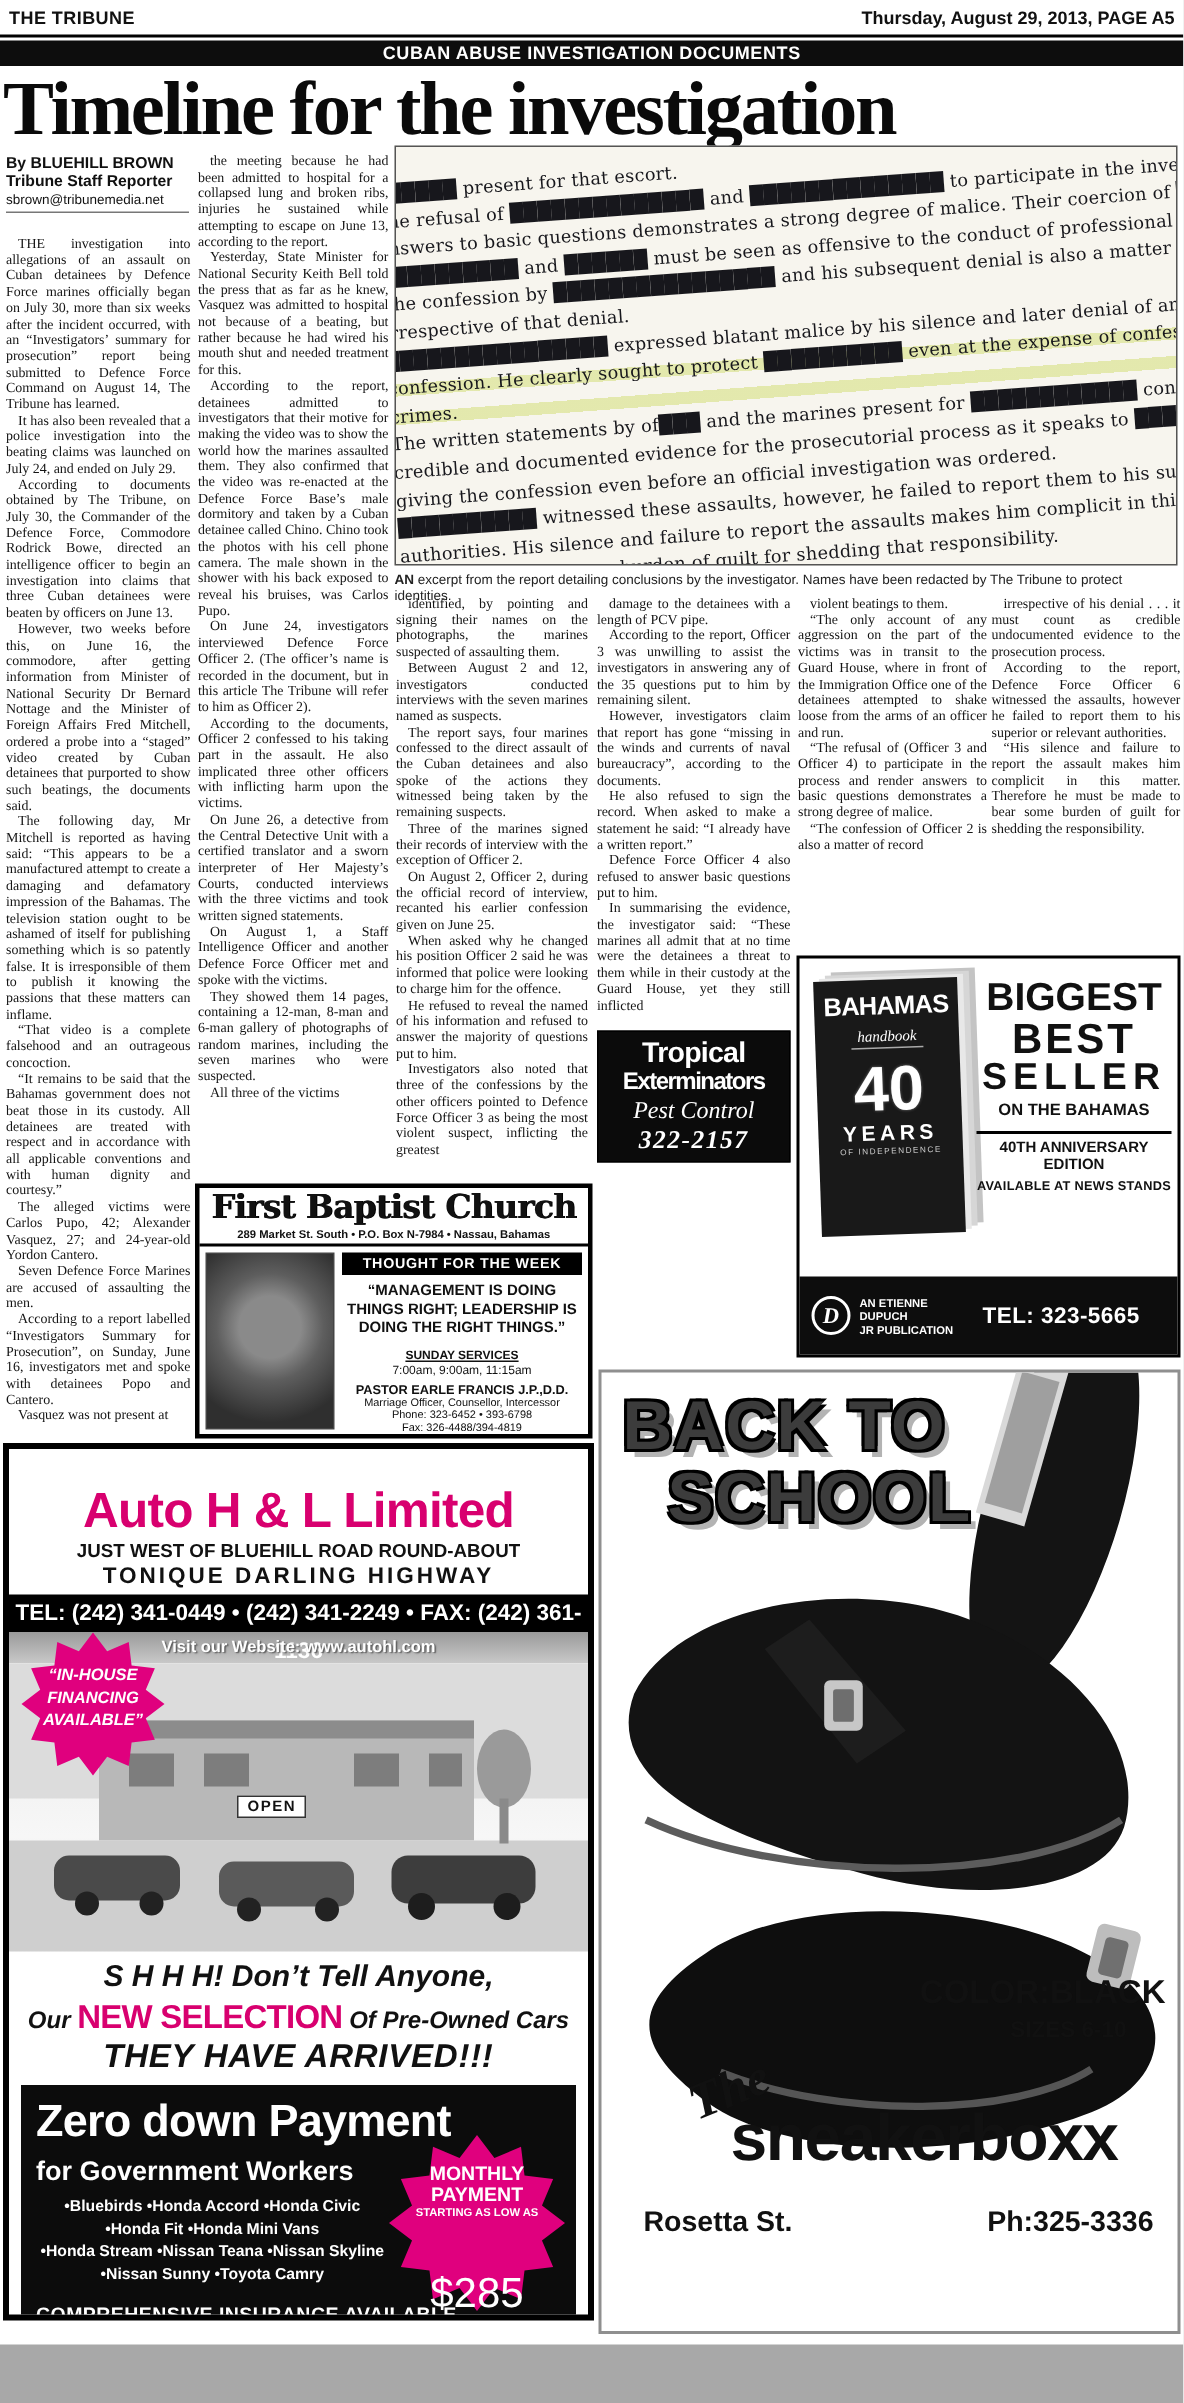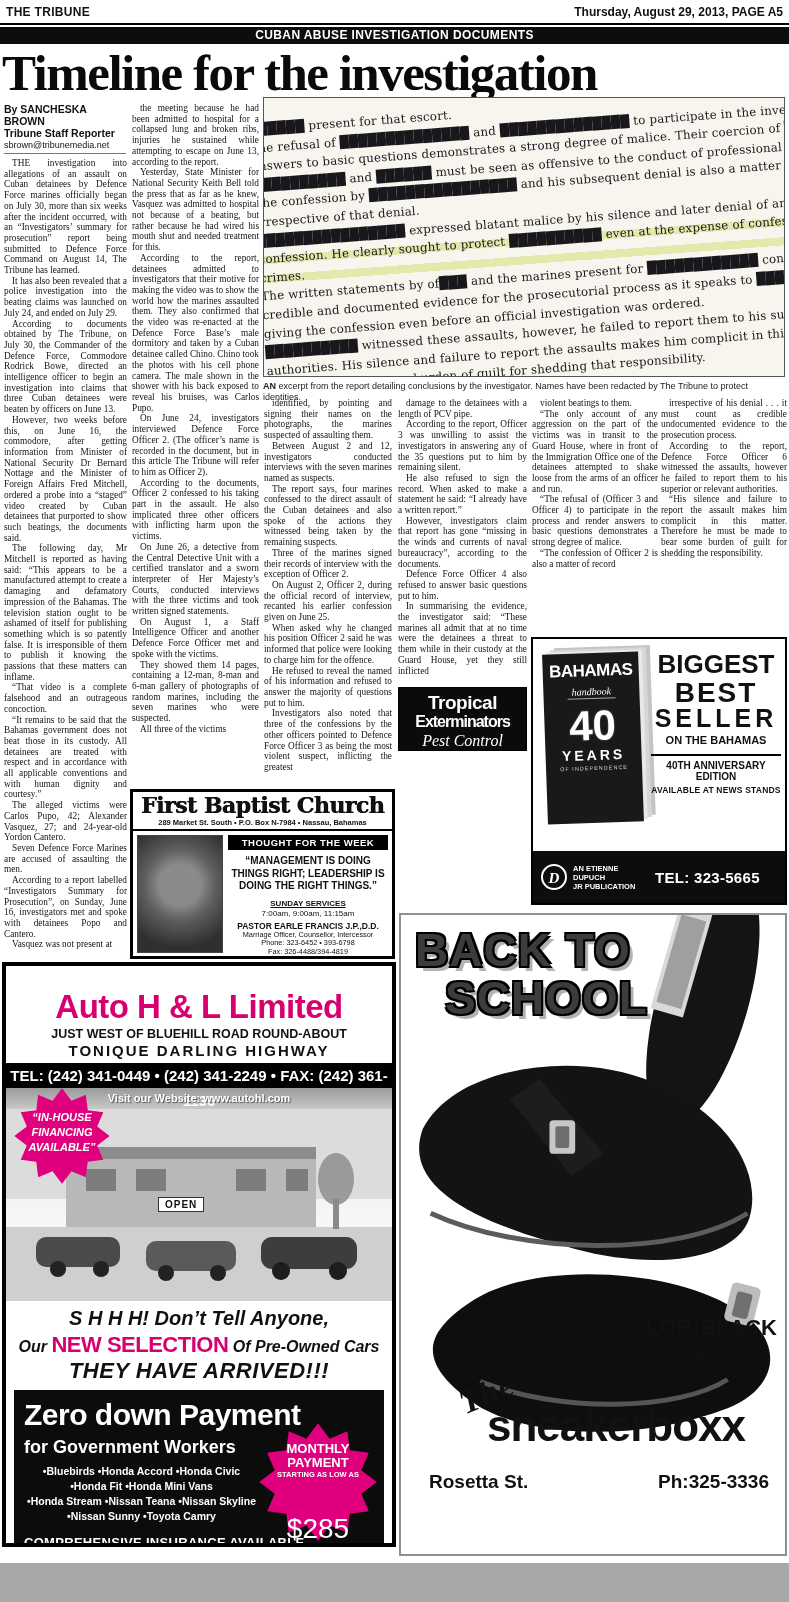--- a/index.html
+++ b/index.html
@@ -36,21 +36,21 @@
                border:1px solid #555; overflow:hidden; }
   .doc-lines { position:absolute; left:-6px; top:4px; width:560px; transform:rotate(-4.2deg);
                font-family:"DejaVu Serif","Liberation Serif",serif; font-size:11.8px; color:#17171c; }
   .doc-lines p { margin:0 0 4.6px 0; white-space:nowrap; letter-spacing:.2px; }
   .doc-lines p:nth-child(8), .doc-lines p:nth-child(9) {
     background:linear-gradient(transparent 30%, rgba(214,224,130,.6) 30%, rgba(214,224,130,.6) 88%, transparent 88%); }
   .doc-caption { position:absolute; left:263px; top:381px; width:522px; font-size:9px; color:#222; line-height:11px; }
   .doc-caption .lead { font-weight:bold; }
 
   
-  .tropical { position:absolute; left:398px; top:687px; width:129px; height:64px; background:#0b0b0b;
+  .tropical { position:absolute; left:398px; top:687px; width:129px; height:88px; background:#0b0b0b;
               color:#fff; text-align:center; padding-top:5px; border:1px solid #000; }
   .tropical .t1 { font-size:19px; font-weight:900; letter-spacing:-.5px; line-height:20px; }
   .tropical .t2 { font-size:16px; font-weight:900; letter-spacing:-1px; line-height:18px; }
   .tropical .t3 { font-family:"Liberation Serif",serif; font-style:italic; font-size:16px; line-height:19px; }
   .tropical .t4 { font-family:"Liberation Serif",serif; font-style:italic; font-weight:bold; font-size:17px; letter-spacing:1px; }
 
   
   .bahamas { position:absolute; left:531px; top:637px; width:256px; height:268px; border:2px solid #000; background:#fff; }
   .book { position:absolute; left:12px; top:14px; width:96px; height:170px; background:#191919; color:#fff;
           transform:rotate(-2deg); box-shadow:4px -2px 0 #e8e8e8, 8px -4px 0 #d6d6d6, 12px -6px 0 #c4c4c4; text-align:center; }
@@ -143,21 +143,21 @@
 
   <div class="masthead">
     <span class="paper">THE TRIBUNE</span>
     <span class="date">Thursday, August 29, 2013, PAGE A5</span>
   </div>
   <div class="mast-rule"></div>
   <div class="banner">CUBAN ABUSE INVESTIGATION DOCUMENTS</div>
   <h1 class="headline">Timeline for the investigation</h1>
 
   <div class="byline">
-    <div class="b1">By SANCHESKA BROWN</div>
+    <div class="b1">By BLUEHILL BROWN</div>
     <div class="b1">Tribune Staff Reporter</div>
     <div class="b3">sbrown@tribunemedia.net</div>
   </div>
 
   <div class="news c1">
       <p>THE investigation into allegations of an assault on Cuban detainees by Defence Force marines officially began on July 30, more than six weeks after the incident occurred, with an “Investigators’ summary for prosecution” report being submitted to Defence Force Command on August 14, The Tribune has learned.</p>
       <p>It has also been revealed that a police investigation into the beating claims was launched on July 24, and ended on July 29.</p>
       <p>According to documents obtained by The Tribune, on July 30, the Commander of the Defence Force, Commodore Rodrick Bowe, directed an intelligence officer to begin an investigation into claims that three Cuban detainees were beaten by officers on June 13.</p>
       <p>However, two weeks before this, on June 16, the commodore, after getting information from Minister of National Security Dr Bernard Nottage and the Minister of Foreign Affairs Fred Mitchell, ordered a probe into a “staged” video created by Cuban detainees that purported to show such beatings, the documents said.</p>
       <p>The following day, Mr Mitchell is reported as having said: “This appears to be a manufactured attempt to create a damaging and defamatory impression of the Bahamas. The television station ought to be ashamed of itself for publishing something which is so patently false. It is irresponsible of them to publish it knowing the passions that these matters can inflame.</p>
@@ -185,22 +185,22 @@
       <p>The report says, four marines confessed to the direct assault of the Cuban detainees and also spoke of the actions they witnessed being taken by the remaining suspects.</p>
       <p>Three of the marines signed their records of interview with the exception of Officer 2.</p>
       <p>On August 2, Officer 2, during the official record of interview, recanted his earlier confession given on June 25.</p>
       <p>When asked why he changed his position Officer 2 said he was informed that police were looking to charge him for the offence.</p>
       <p>He refused to reveal the named of his information and refused to answer the majority of questions put to him.</p>
       <p>Investigators also noted that three of the confessions by the other officers pointed to Defence Force Officer 3 as being the most violent suspect, inflicting the greatest</p>
     </div>
   <div class="news c4">
       <p>damage to the detainees with a length of PCV pipe.</p>
       <p>According to the report, Officer 3 was unwilling to assist the investigators in answering any of the 35 questions put to him by remaining silent.</p>
+      <p>However, investigators claim that report has gone “missing in the winds and currents of naval bureaucracy”, according to the documents.</p>
       <p>He also refused to sign the record. When asked to make a statement he said: “I already have a written report.”</p>
-      <p>However, investigators claim that report has gone “missing in the winds and currents of naval bureaucracy”, according to the documents.</p>
       <p>Defence Force Officer 4 also refused to answer basic questions put to him.</p>
       <p>In summarising the evidence, the investigator said: “These marines all admit that at no time were the detainees a threat to them while in their custody at the Guard House, yet they still inflicted</p>
     </div>
   <div class="news c5">
       <p>violent beatings to them.</p>
       <p>“The only account of any aggression on the part of the victims was in transit to the Guard House, where in front of the Immigration Office one of the detainees attempted to shake loose from the arms of an officer and run.</p>
       <p>“The refusal of (Officer 3 and Officer 4) to participate in the process and render answers to basic questions demonstrates a strong degree of malice.</p>
       <p>“The confession of Officer 2 is also a matter of record</p>
     </div>
   <div class="news c6">

